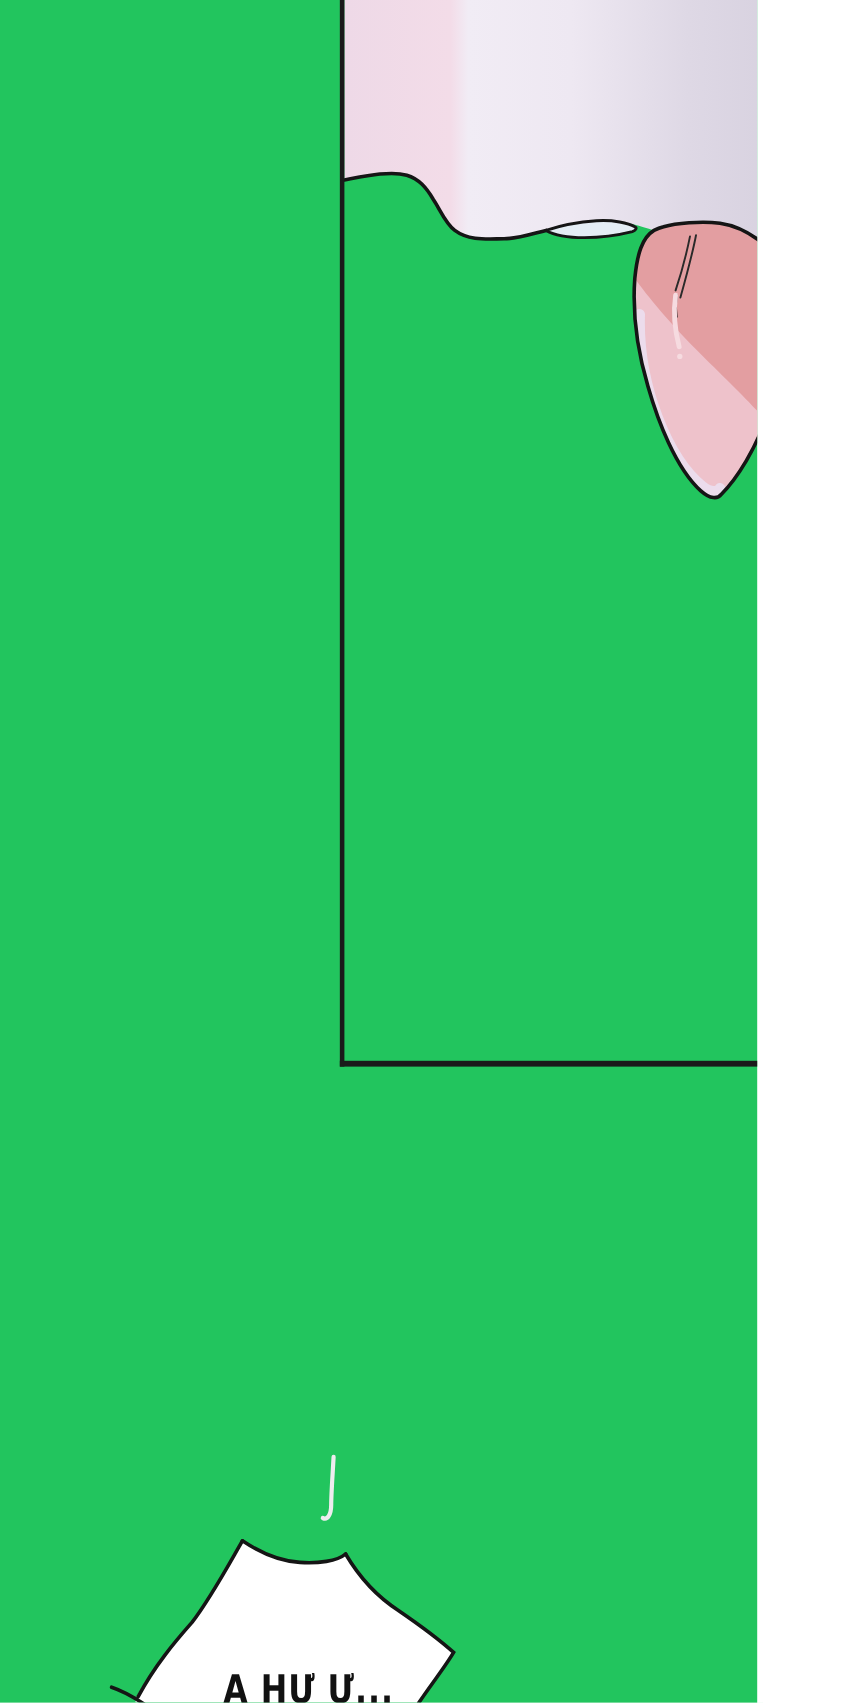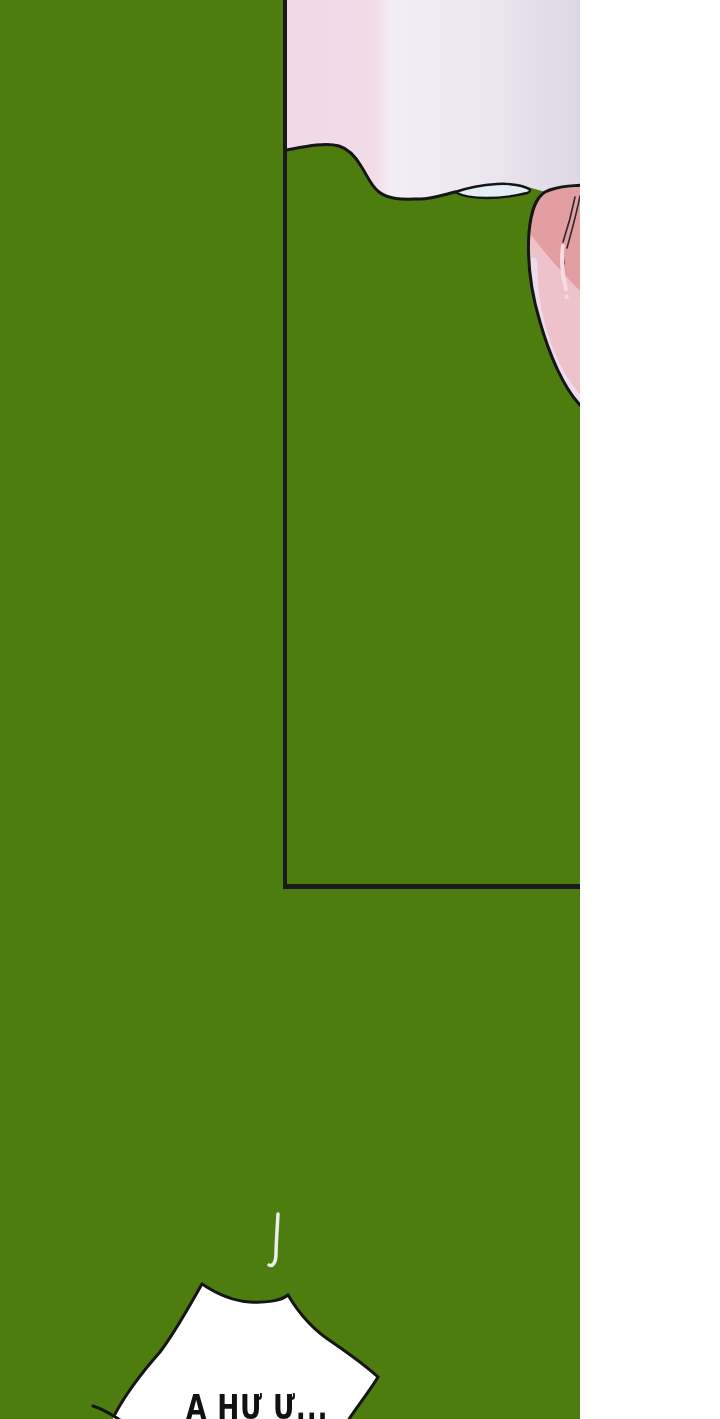--- a/index.html
+++ b/index.html
@@ -1,19 +1,19 @@
 <!DOCTYPE html>
 <html><head>
 <meta charset="utf-8">
 <style>
   html,body{margin:0;padding:0;background:#ffffff;}
   .page{
     position:relative;
-    width:580px;height:1419px;
-    background:#4d7c0f;
+    width:631px;height:1419px;
+    background:#22c55e;
     overflow:hidden;
     font-family:"DejaVu Sans", sans-serif;
   }
   .panel-svg{position:absolute;left:283px;top:0;width:428px;height:889px;display:block;}
   .bubble-svg{position:absolute;left:80px;top:1190px;width:320px;height:229px;display:block;}
   .bubble-text{
     position:absolute;
     left:186px;top:1391px;
     font-size:33px;
     font-weight:700;

